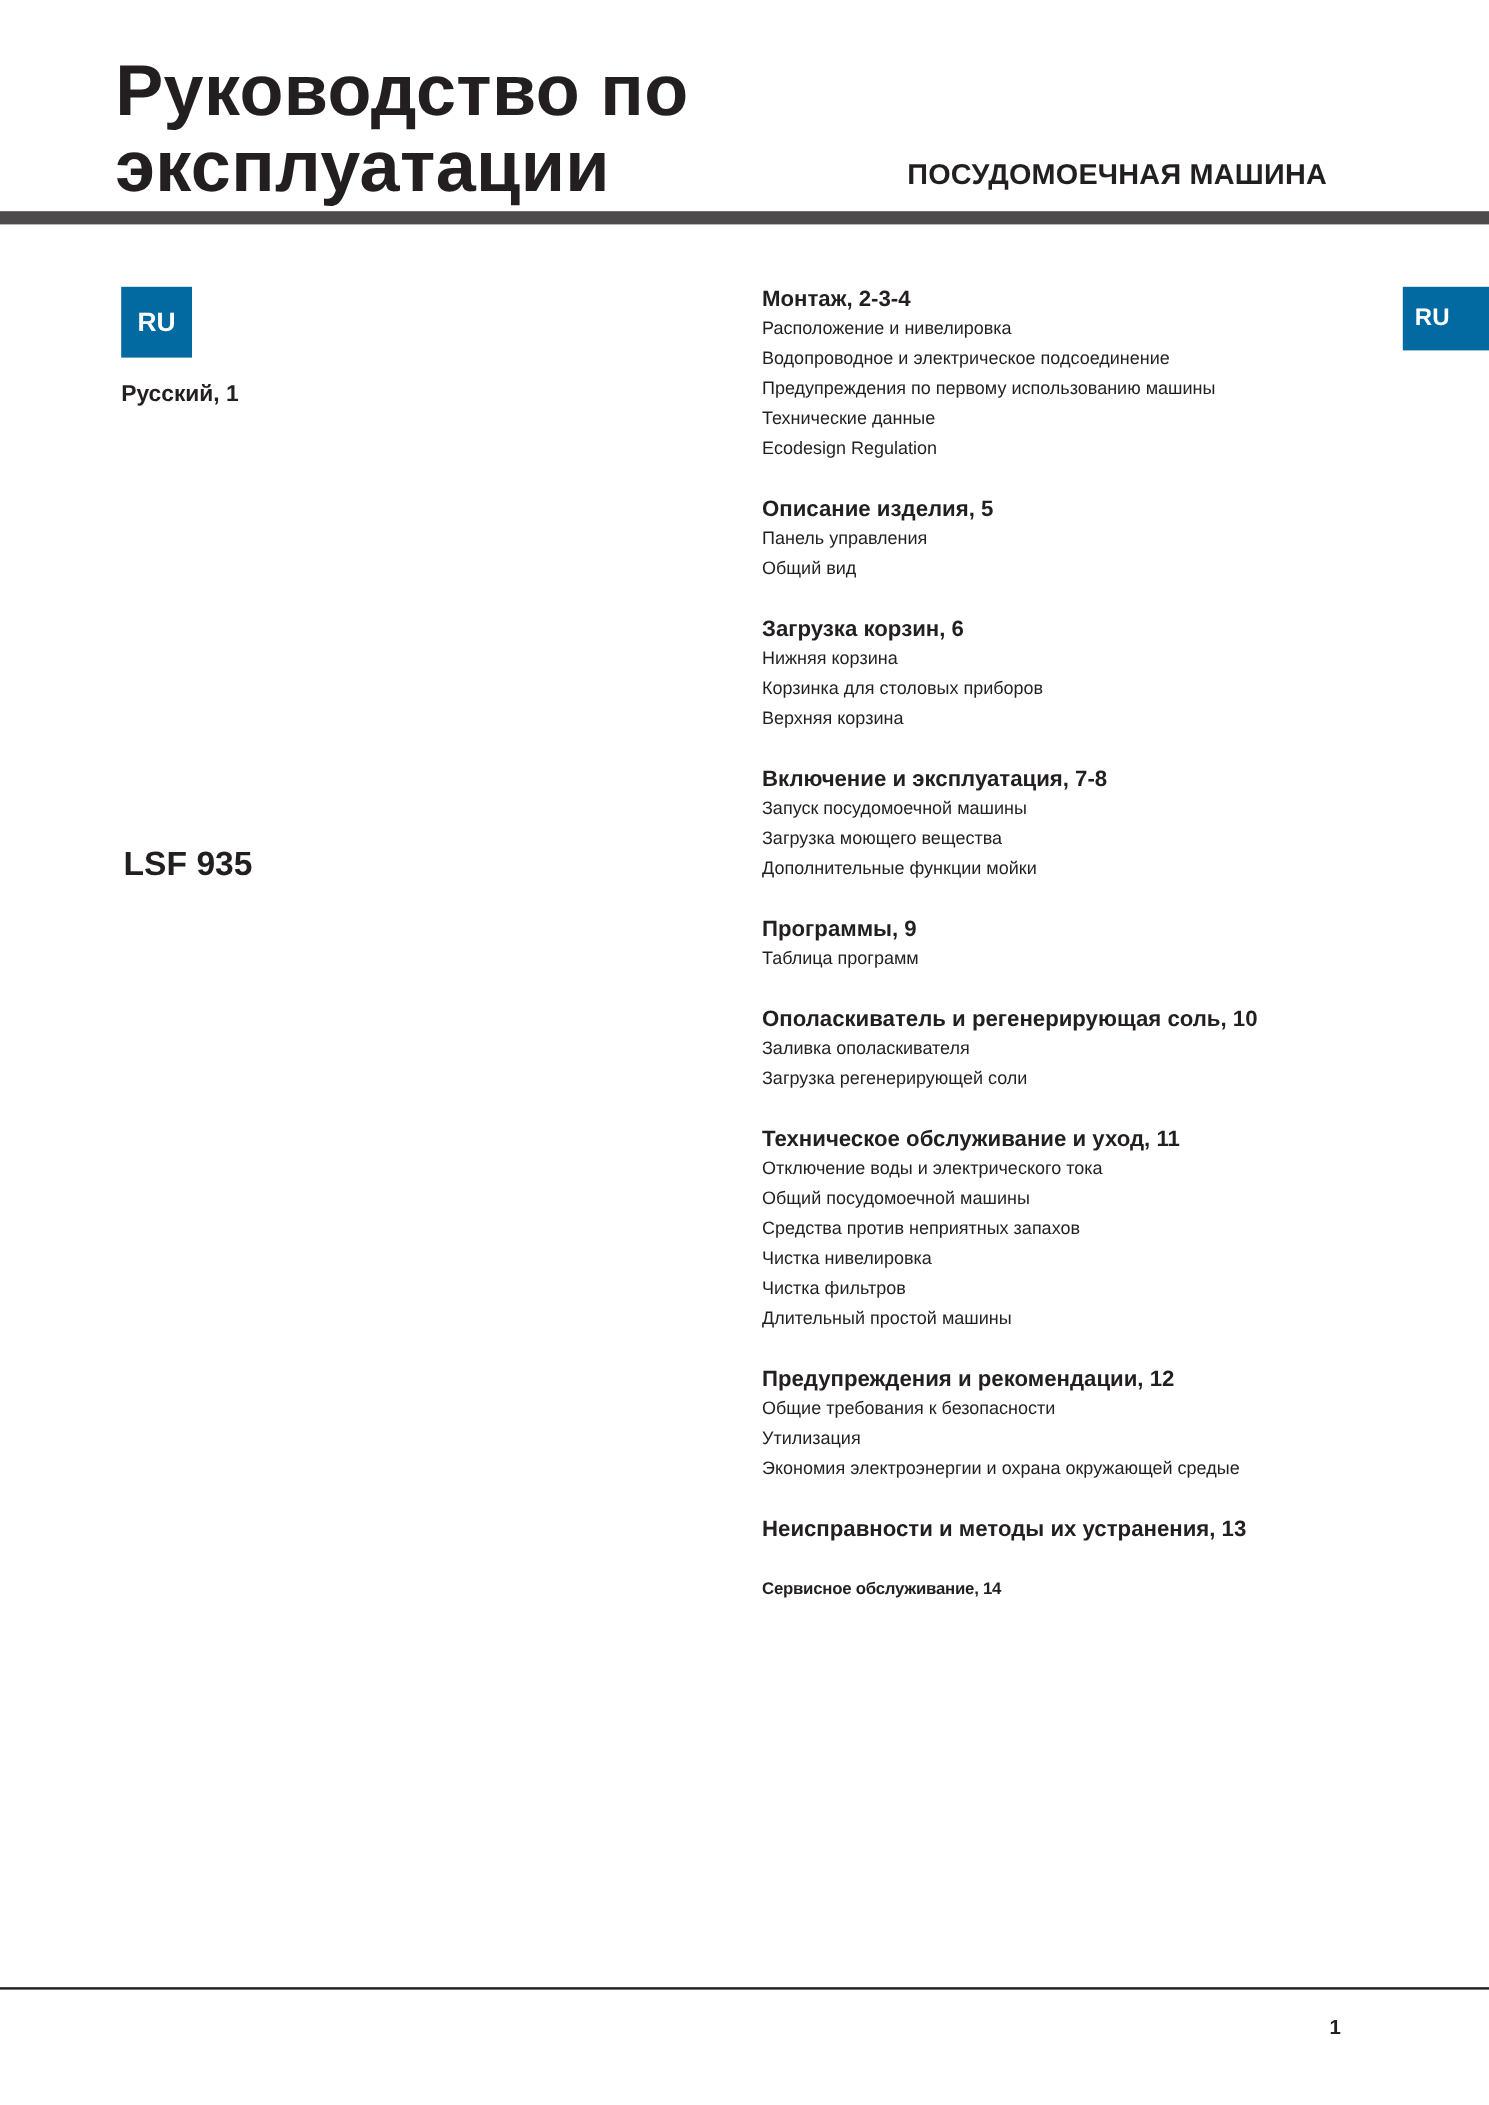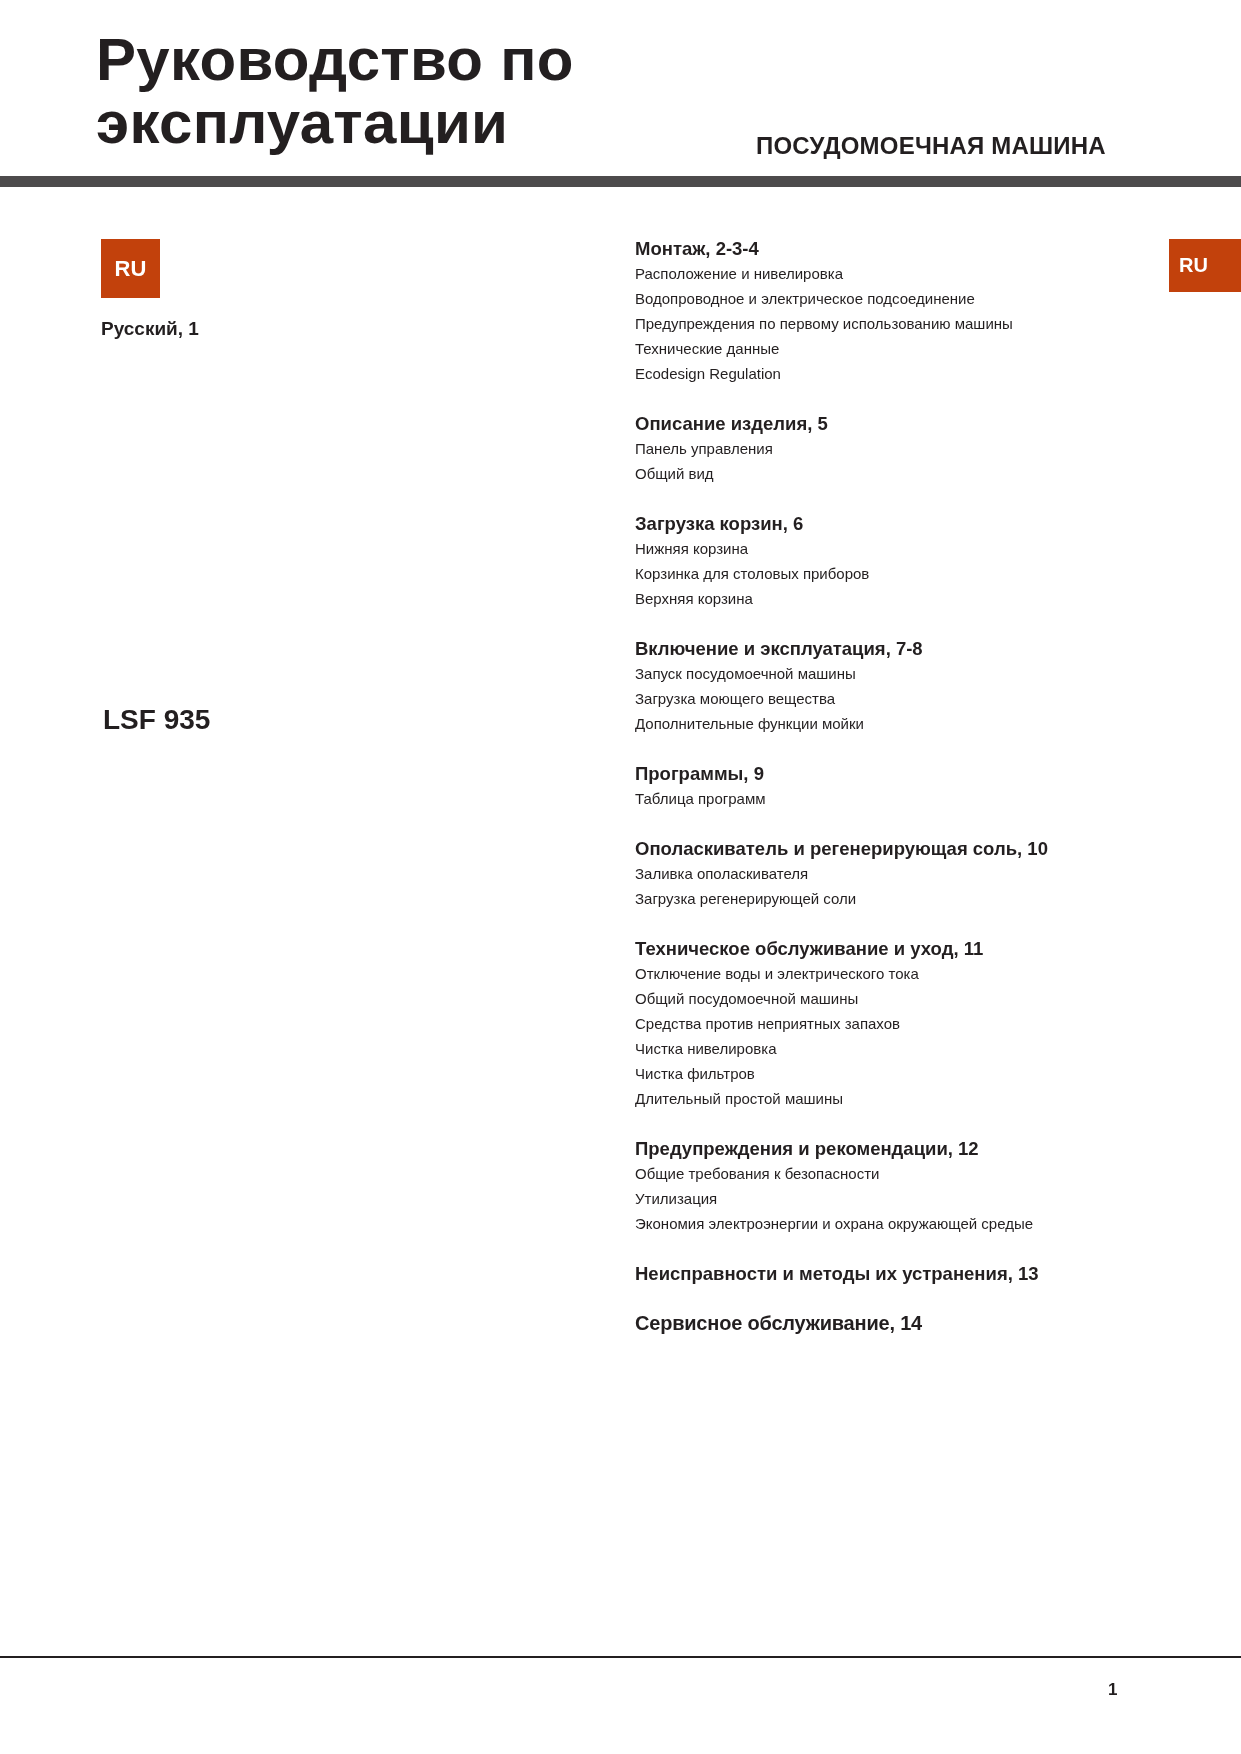--- a/index.html
+++ b/index.html
@@ -11,21 +11,21 @@
     width: 1241px;
     height: 1754px;
     position: relative;
     overflow: hidden;
     font-family: "Liberation Sans", sans-serif;
     color: #231f20;
   }
   .title {
     position: absolute;
     left: 96px;
-    top: 28px;
+    top: 44px;
     margin: 0;
     font-size: 60px;
     line-height: 63px;
     font-weight: bold;
     color: #231f20;
     letter-spacing: 0.3px;
   }
   .title span { display: block; }
   .subtitle {
     position: absolute;
@@ -39,21 +39,21 @@
   .header-bar {
     position: absolute;
     left: 0;
     top: 176px;
     width: 1241px;
     height: 11px;
     background: #4d4b4c;
   }
   .lang-badge {
     position: absolute;
-    background: #c2410c;
+    background: #0369a1;
     color: #ffffff;
     font-weight: bold;
     display: flex;
     align-items: center;
     justify-content: center;
   }
   .lang-badge.left {
     left: 101px;
     top: 239px;
     width: 59px;
@@ -102,21 +102,21 @@
   .toc-section {
     margin-bottom: 25px;
   }
   .toc-heading {
     font-size: 18.5px;
     font-weight: bold;
     line-height: 25px;
     color: #231f20;
   }
   .toc-heading.compact {
-    font-size: 20px;
+    font-size: 14px;
     letter-spacing: -0.2px;
   }
   .toc-item {
     font-size: 15px;
     line-height: 25px;
     color: #231f20;
   }
   .footer-line {
     position: absolute;
     left: 0;

